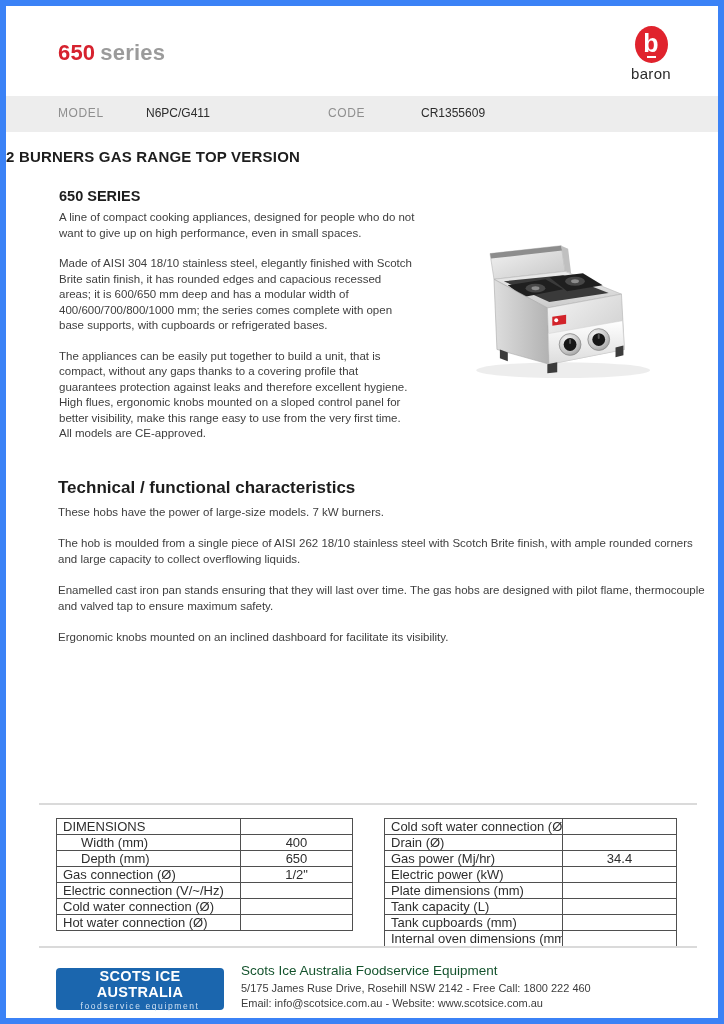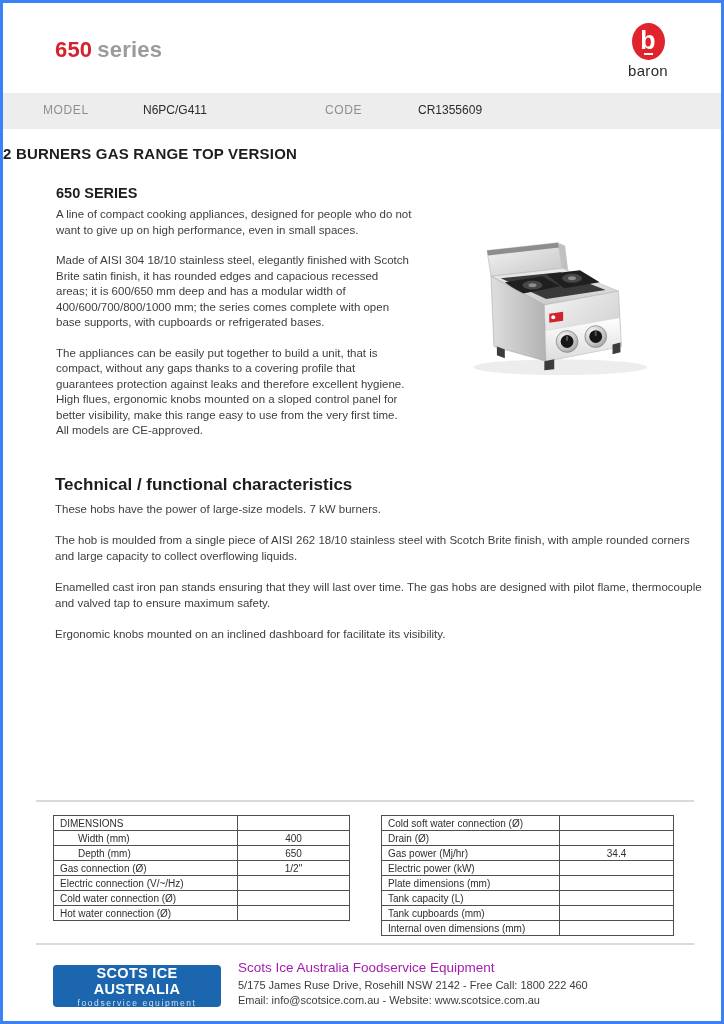--- a/index.html
+++ b/index.html
@@ -1,42 +1,42 @@
 <!DOCTYPE html>
 <html><head>
 <meta charset="utf-8">
 <style>
   * { margin:0; padding:0; box-sizing:border-box; }
   html,body { background:#f3f3f3; }
   .page {
     position:relative; width:724px; height:1024px; margin:0 auto;
     background:#ffffff; overflow:hidden;
     font-family:"Liberation Sans", sans-serif; color:#3e3e3e;
-    border:3px solid #3b82f6;
+    border:6px solid #3b82f6;
   }
 
   
   .header-series { position:absolute; left:52px; top:34px; font-size:22px; font-weight:bold; letter-spacing:.2px; }
   .header-series .num { color:#d6222e; }
   .header-series .word { color:#9b9b9b; font-weight:bold; margin-left:5px; }
   .brand { position:absolute; left:616px; top:20px; width:58px; text-align:center; }
   .brand-circle {
     width:33px; height:37px; margin:0 auto; border-radius:50%;
     background:#e0232d; color:#fff; position:relative;
     font-weight:bold; font-size:25px; line-height:34px;
   }
   .brand-circle .bar { position:absolute; left:12px; bottom:5px; width:9px; height:2px; background:#fff; }
   .brand-name { font-size:15px; color:#2b2b2b; margin-top:2px; letter-spacing:.3px; }
 
   
   .model-band { position:absolute; left:0; top:90px; width:724px; height:36px; background:#ededed; }
   .model-band span { position:absolute; top:10px; font-size:12px; }
   .band-label { color:#8f8f8f; letter-spacing:.6px; }
   .band-value { color:#2c2c2c; font-size:12.5px; }
-  .ml { left:40px; } .mv { left:140px; } .cl { left:322px; } .cv { left:415px; }
+  .ml { left:52px; } .mv { left:140px; } .cl { left:322px; } .cv { left:415px; }
 
   
   .doc-title { position:absolute; left:0; top:142px; width:724px; 
     font-size:15px; font-weight:bold; color:#1d1d1d; letter-spacing:.2px; }
 
   
   .series-heading { position:absolute; left:53px; top:182px; font-size:14.5px; font-weight:bold; color:#1d1d1d; }
   .series-paras { position:absolute; left:53px; top:204px; width:356px; font-size:11.5px; line-height:15.5px; }
   .series-paras p { margin-bottom:15px; }
 
@@ -49,37 +49,37 @@
   .tech-paras p { margin-bottom:15px; }
 
   
   .rule { position:absolute; left:33px; width:658px; height:2px; background:#dadada; }
   .rule-top { top:797px; } .rule-bottom { top:940px; }
   .spec-table { position:absolute; top:812px; border-collapse:collapse; table-layout:fixed; }
   .spec-left { left:50px; width:296px; }
   .spec-right { left:378px; width:292px; }
   .spec-table td {
     border:1px solid #4f4f4f; height:15px; padding:0 6px;
-    font-size:10px; color:#2e2e2e; white-space:nowrap; overflow:hidden;
+    font-size:13px; color:#2e2e2e; white-space:nowrap; overflow:hidden;
   }
   .spec-table td.val { text-align:center; }
   .spec-left td.lbl { width:184px; } .spec-left td.val { width:112px; }
   .spec-right td.lbl { width:178px; } .spec-right td.val { width:114px; }
   .spec-table tr.indent td.lbl { padding-left:24px; }
 
   
   .footer-badge {
     position:absolute; left:50px; top:962px; width:168px; height:42px;
     background:#1b66ae; border-radius:4px; color:#fff; text-align:center;
     display:flex; flex-direction:column; justify-content:center;
   }
   .footer-badge .b1 { font-size:14.5px; font-weight:bold; letter-spacing:.3px; }
   .footer-badge .b2 { font-size:8.5px; letter-spacing:1.6px; color:#cfe0f2; margin-top:1px; }
   .footer-text { position:absolute; left:235px; top:957px; }
-  .footer-company { font-size:13.5px; color:#a21caf; margin-bottom:4px; }
+  .footer-company { font-size:13.5px; color:#14532d; margin-bottom:4px; }
   .footer-line { font-size:11px; color:#3c3c3c; margin-bottom:3px; }
 </style>
 </head>
 <body>
 
 <div class="page">
 
   <div class="header-series">
     <span class="num">650</span><span class="word">series</span>
   </div>

